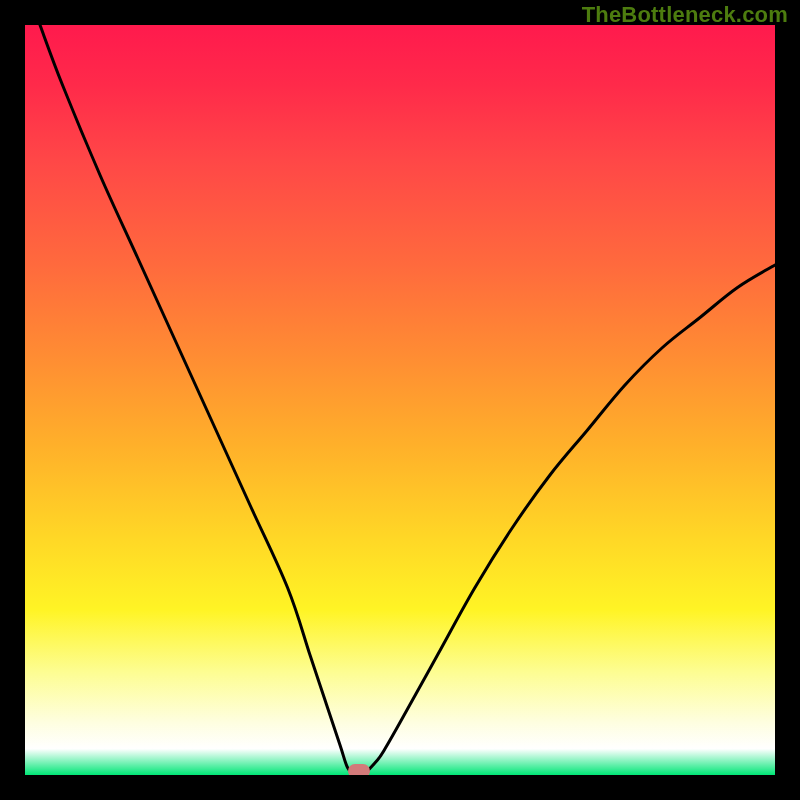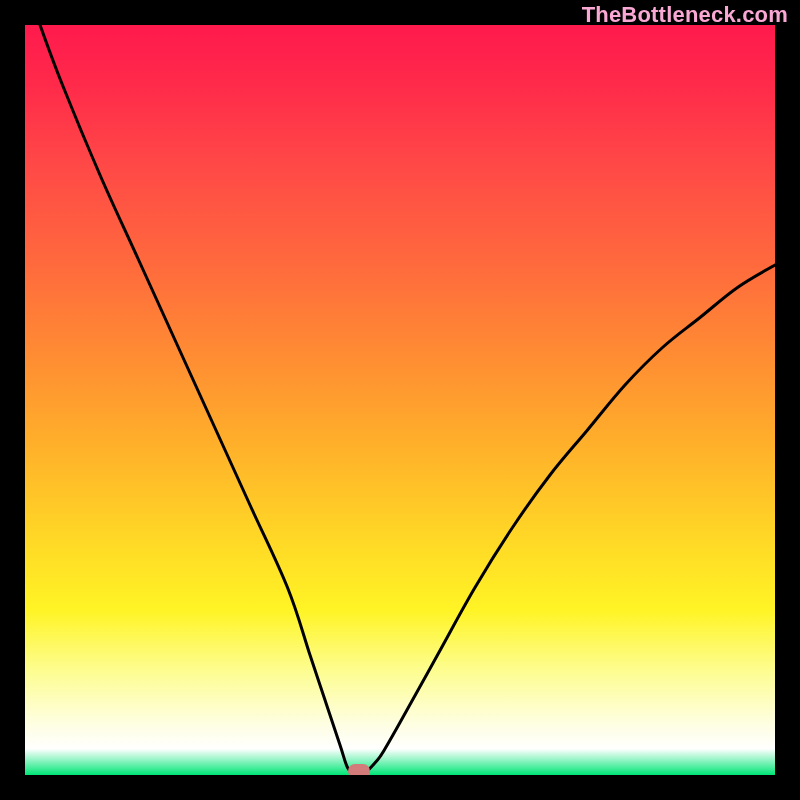--- a/index.html
+++ b/index.html
@@ -42,21 +42,21 @@
       #ffffff 96.5%,
       #00e676 100%
     );
   }
   .watermark {
     position: absolute;
     top: 2px;
     right: 12px;
     font-size: 22px;
     font-weight: 600;
-    color: #f9a8d4;
+    color: #4d7c0f;
     letter-spacing: 0.2px;
     user-select: none;
   }
   .curve {
     position: absolute;
     left: 0;
     top: 0;
     width: 750px;
     height: 750px;
     pointer-events: none;

